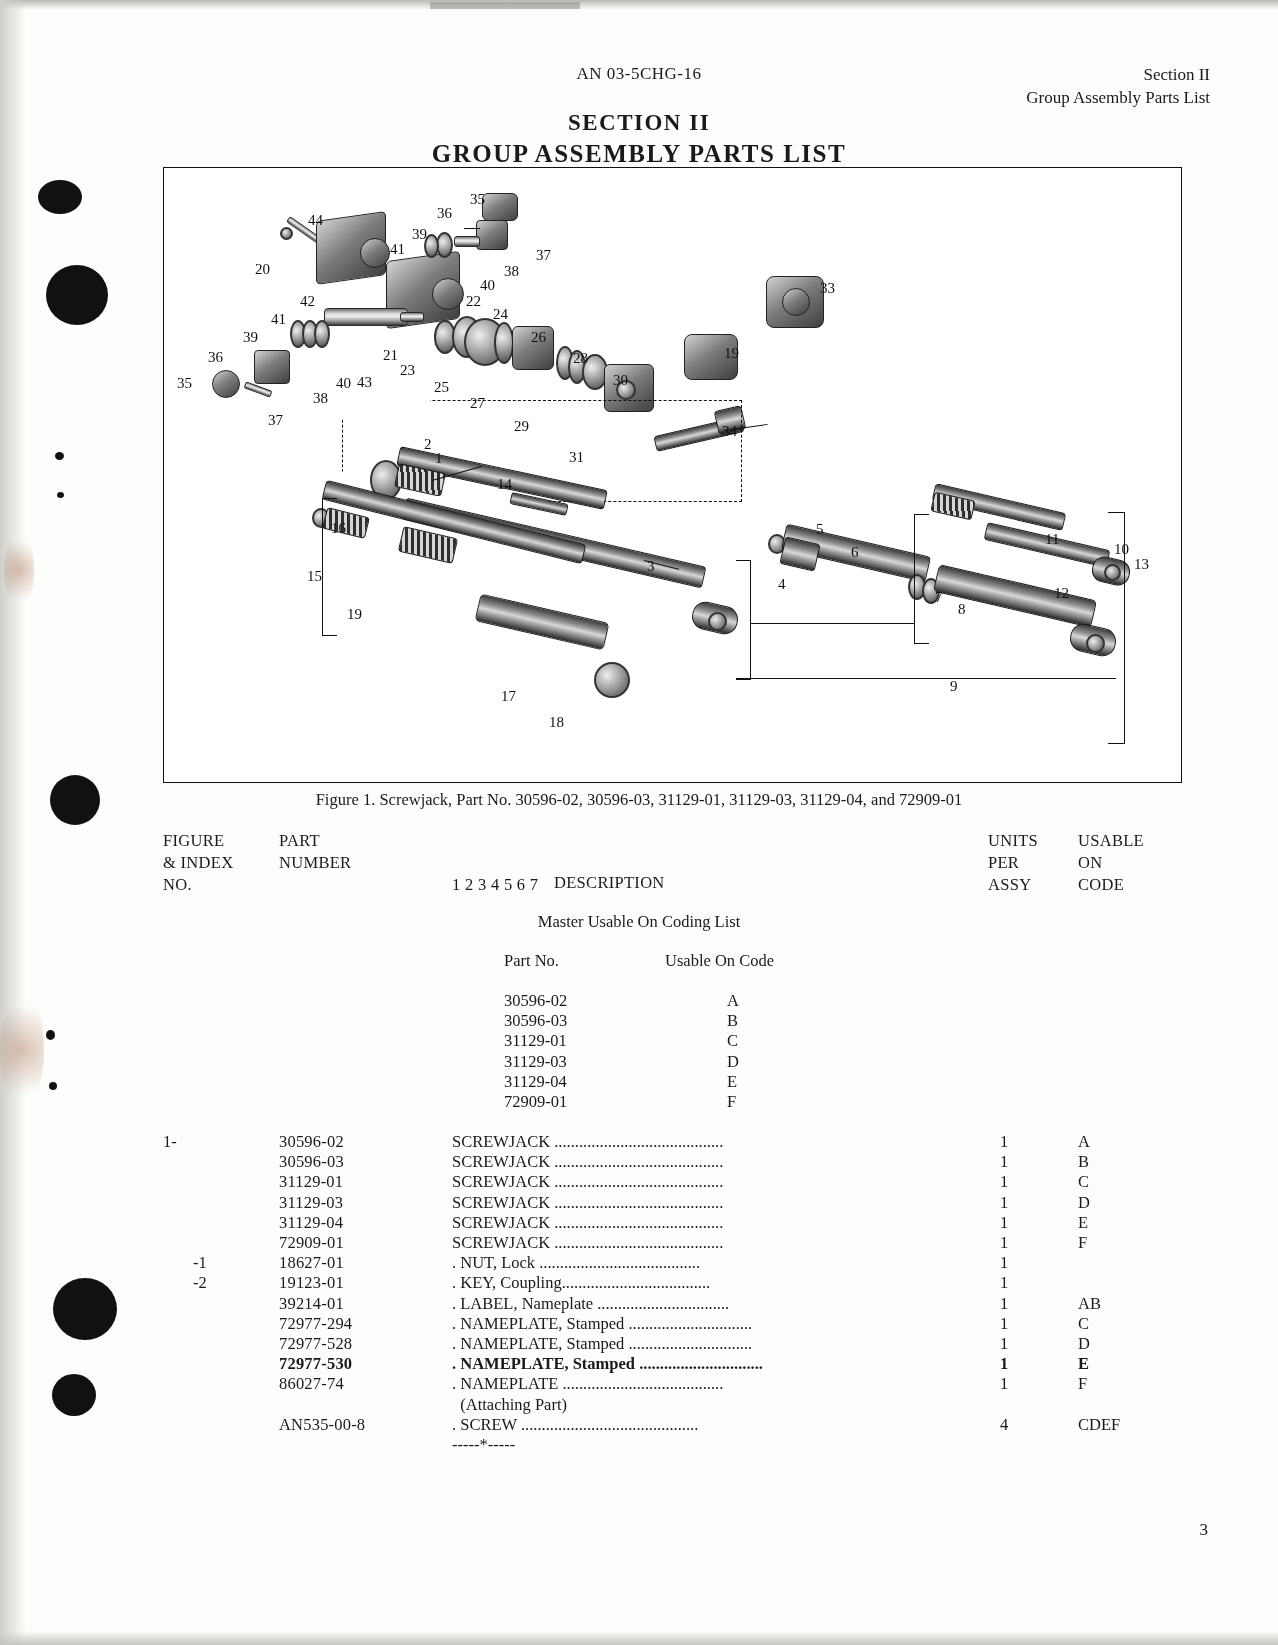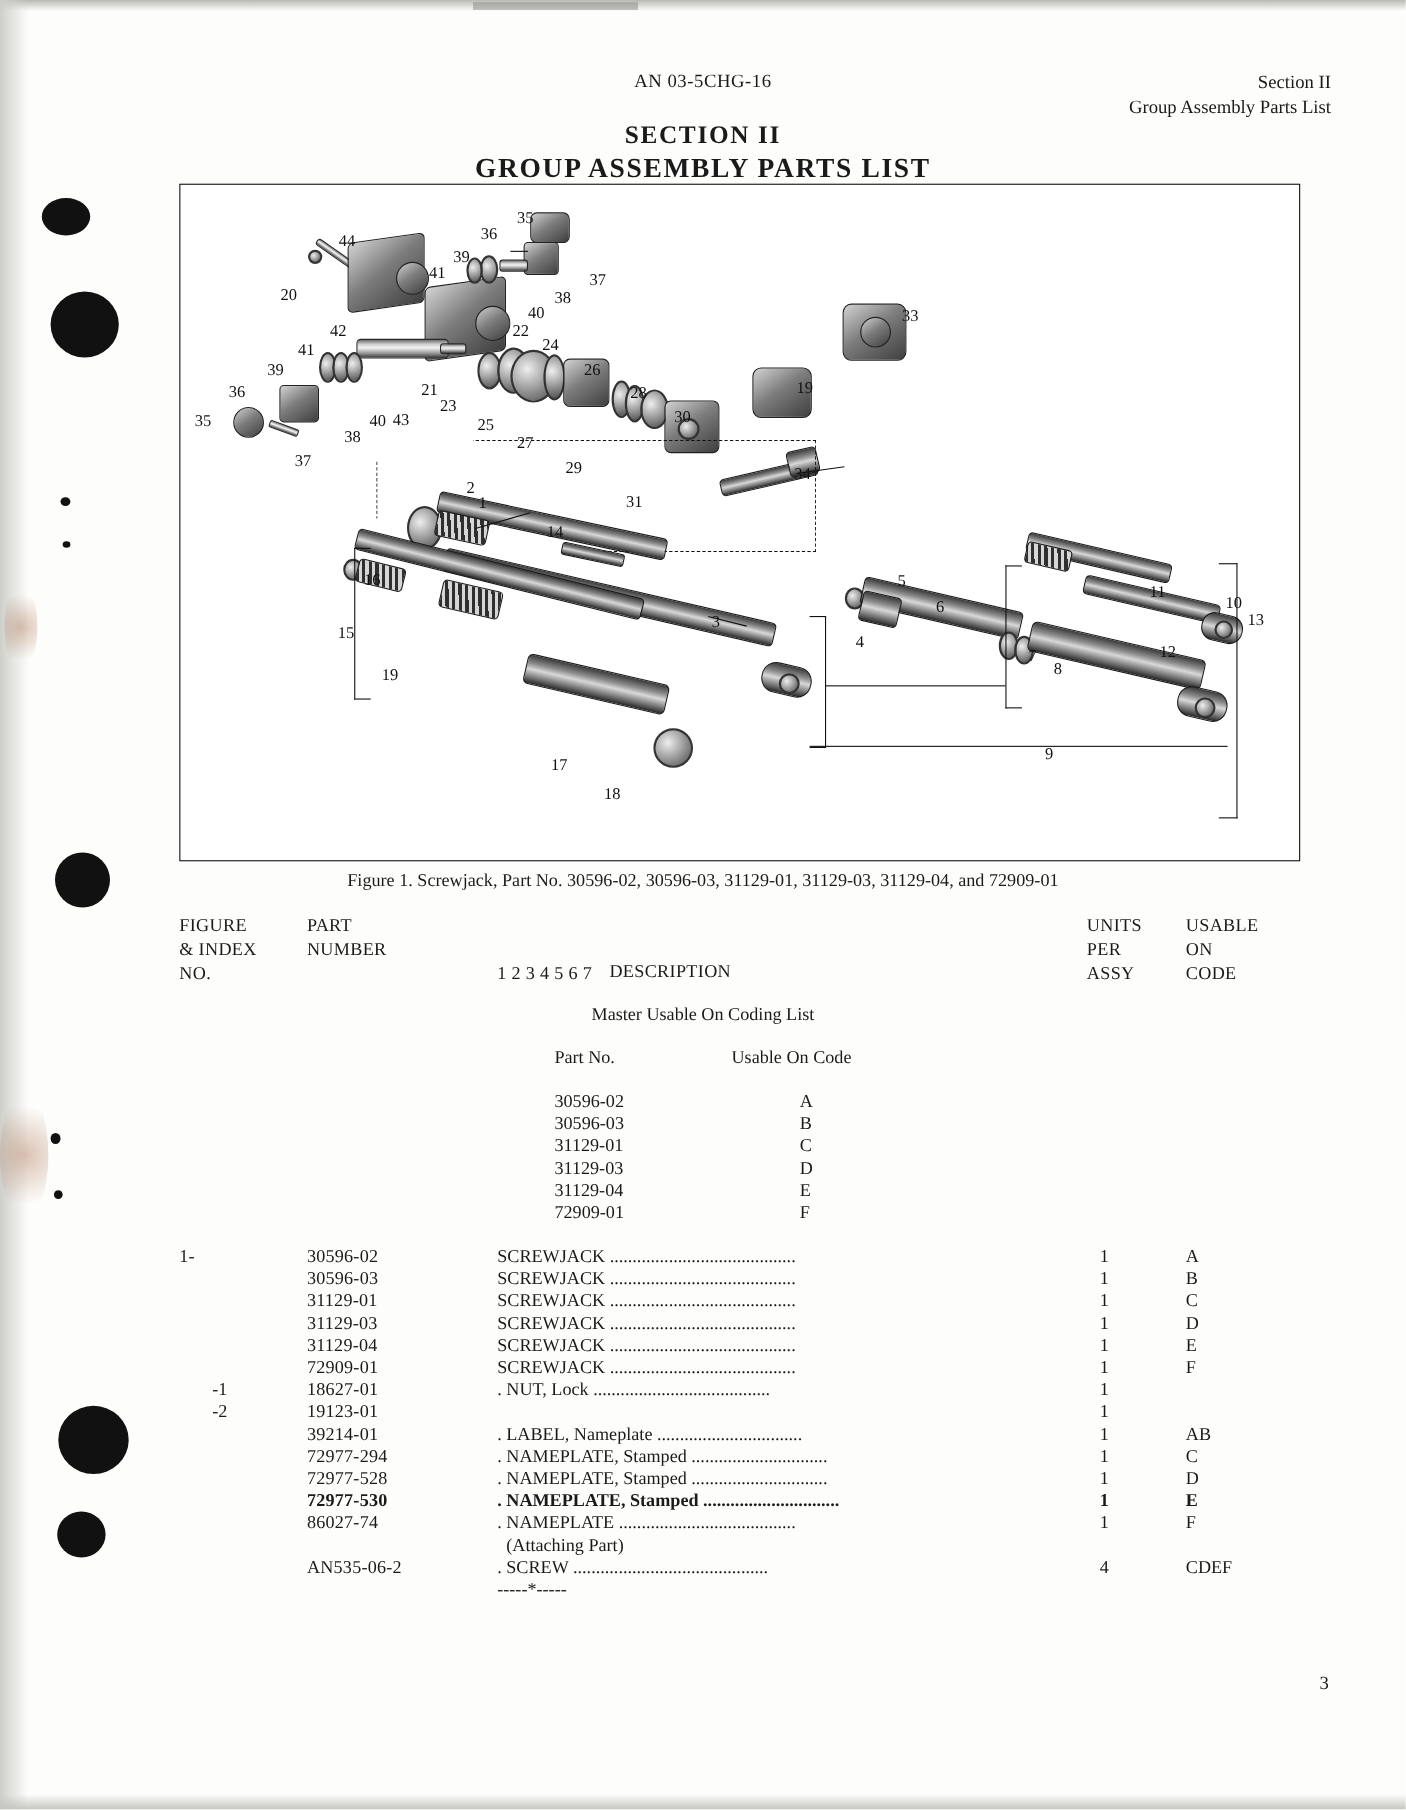--- a/index.html
+++ b/index.html
@@ -432,20 +432,21 @@
       <div class="mono-row" style="position: absolute; left: 0px; top: 1253.2px; width: 100%; height: 20.2px;">
         <span class="c-fig" style="left: 193px;">-1</span>
         <span class="c-part">18627-01</span>
         <span class="c-desc">. NUT, Lock .......................................</span>
         <span class="c-units">1</span>
         <span class="c-code"></span>
       </div>
       <div class="mono-row" style="position: absolute; left: 0px; top: 1273.4px; width: 100%; height: 20.2px;">
         <span class="c-fig" style="left: 193px;">-2</span>
         <span class="c-part">19123-01</span>
+        <span class="c-desc">. KEY, Coupling....................................</span>
         <span class="c-units">1</span>
         <span class="c-code"></span>
       </div>
       <div class="mono-row" style="position: absolute; left: 0px; top: 1293.6px; width: 100%; height: 20.2px;">
         <span class="c-fig"></span>
         <span class="c-part">39214-01</span>
         <span class="c-desc">. LABEL, Nameplate ................................</span>
         <span class="c-units">1</span>
         <span class="c-code">AB</span>
       </div>
@@ -479,21 +480,21 @@
       </div>
       <div class="mono-row" style="position: absolute; left: 0px; top: 1394.6px; width: 100%; height: 20.2px;">
         <span class="c-fig"></span>
         <span class="c-part"></span>
         <span class="c-desc">  (Attaching Part)</span>
         <span class="c-units"></span>
         <span class="c-code"></span>
       </div>
       <div class="mono-row" style="position: absolute; left: 0px; top: 1414.8px; width: 100%; height: 20.2px;">
         <span class="c-fig"></span>
-        <span class="c-part">AN535-06-2</span>
+        <span class="c-part">AN535-00-8</span>
         <span class="c-desc">. SCREW ...........................................</span>
         <span class="c-units">4</span>
         <span class="c-code">CDEF</span>
       </div>
       <div class="mono-row" style="position: absolute; left: 0px; top: 1435px; width: 100%; height: 20.2px;">
         <span class="c-fig"></span>
         <span class="c-part"></span>
         <span class="c-desc">-----*-----</span>
         <span class="c-units"></span>
         <span class="c-code"></span>

